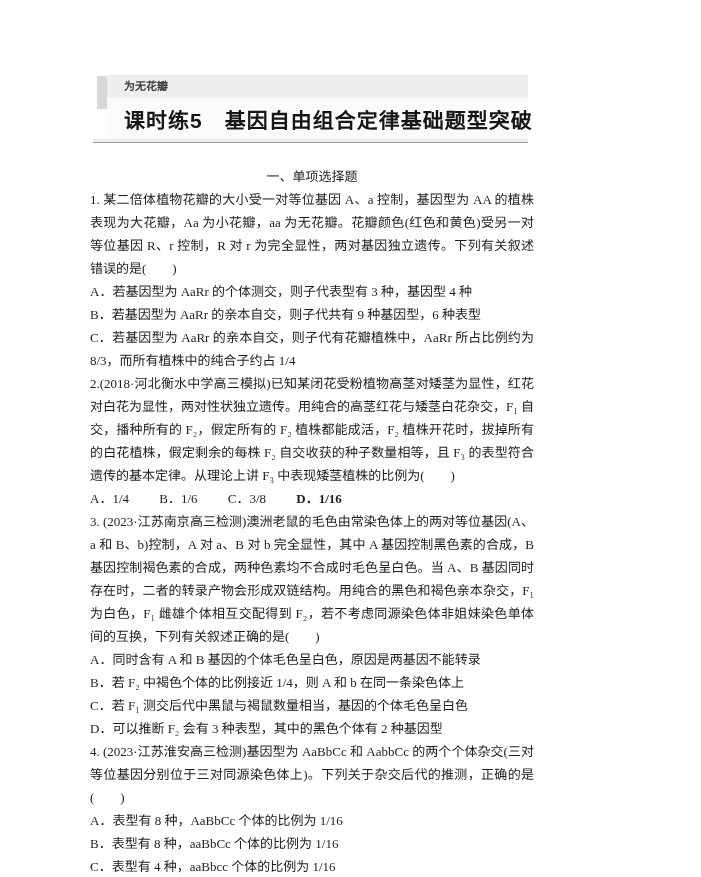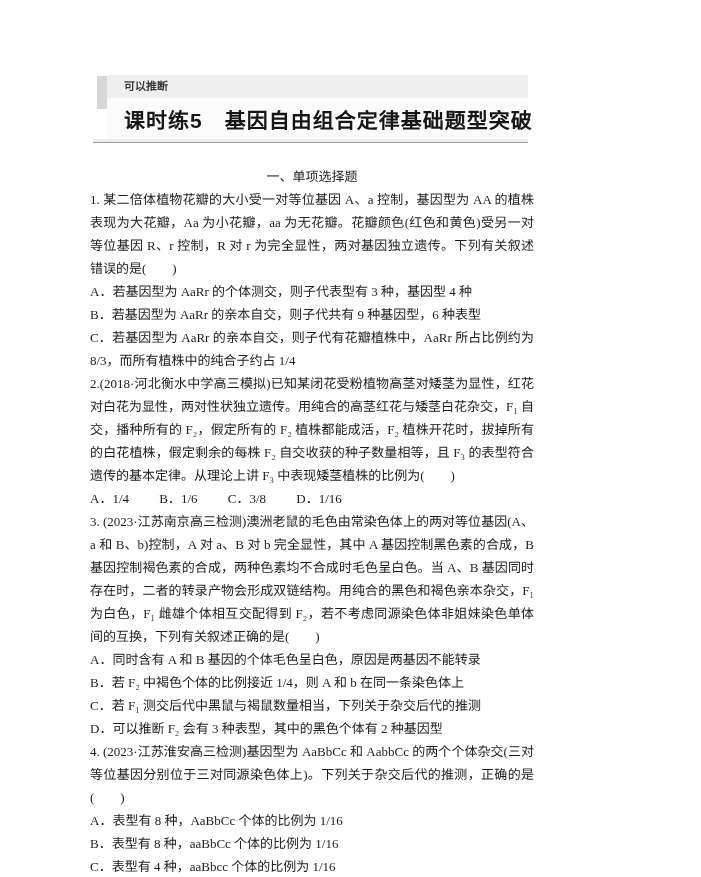--- a/index.html
+++ b/index.html
@@ -60,31 +60,31 @@
     margin: 22px 0 0 90px;
     width: 444px;
     font-size: 13px;
     line-height: 23px;
     text-align: justify;
     color: #1d1d1d;
   }
   .doc-body p { margin: 0; }
   .section-heading { text-align: center; }
   .inline-options span { margin-right: 27px; }
-  .inline-options span:last-child { margin-right: 0; }
+  .inline-options span:last-child { margin-right: 0; font-weight: bold; }
 </style>
 </head>
 <body>
 
 <div class="page">
 
   <div class="header-wrap">
     <div class="unit-tab"></div>
     <div class="unit-row">
-      <span>可以推断</span>
+      <span>为无花瓣</span>
     </div>
     <div class="title-row">
       <span>课时练5　基因自由组合定律基础题型突破</span>
     </div>
     <div class="header-rule"></div>
   </div>
 
   <div class="doc-body">
 
     <p class="section-heading">一、单项选择题</p>
@@ -103,21 +103,21 @@
         <span>B．1/6</span>
         <span>C．3/8</span>
         <span>D．1/16</span>
       </p>
     </div>
 
     <div>
       <p>3. (2023·江苏南京高三检测)澳洲老鼠的毛色由常染色体上的两对等位基因(A、a 和 B、b)控制，A 对 a、B 对 b 完全显性，其中 A 基因控制黑色素的合成，B 基因控制褐色素的合成，两种色素均不合成时毛色呈白色。当 A、B 基因同时存在时，二者的转录产物会形成双链结构。用纯合的黑色和褐色亲本杂交，F₁ 为白色，F₁ 雌雄个体相互交配得到 F₂，若不考虑同源染色体非姐妹染色单体间的互换，下列有关叙述正确的是(　　)</p>
       <p>A．同时含有 A 和 B 基因的个体毛色呈白色，原因是两基因不能转录</p>
       <p>B．若 F₂ 中褐色个体的比例接近 1/4，则 A 和 b 在同一条染色体上</p>
-      <p>C．若 F₁ 测交后代中黑鼠与褐鼠数量相当，下列关于杂交后代的推测</p>
+      <p>C．若 F₁ 测交后代中黑鼠与褐鼠数量相当，基因的个体毛色呈白色</p>
       <p>D．可以推断 F₂ 会有 3 种表型，其中的黑色个体有 2 种基因型</p>
     </div>
 
     <div>
       <p>4. (2023·江苏淮安高三检测)基因型为 AaBbCc 和 AabbCc 的两个个体杂交(三对等位基因分别位于三对同源染色体上)。下列关于杂交后代的推测，正确的是(　　)</p>
       <p>A．表型有 8 种，AaBbCc 个体的比例为 1/16</p>
       <p>B．表型有 8 种，aaBbCc 个体的比例为 1/16</p>
       <p>C．表型有 4 种，aaBbcc 个体的比例为 1/16</p>
 
     </div>

